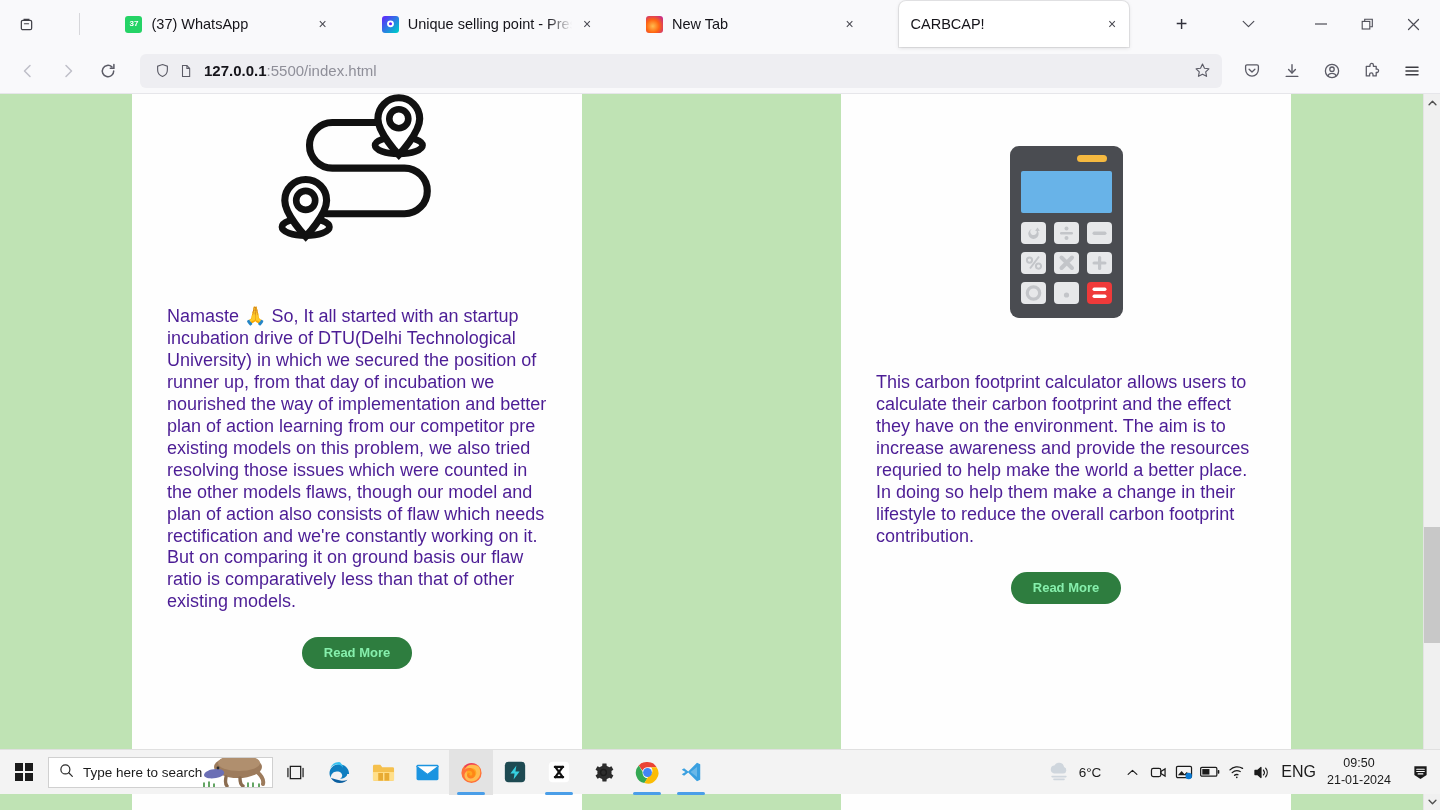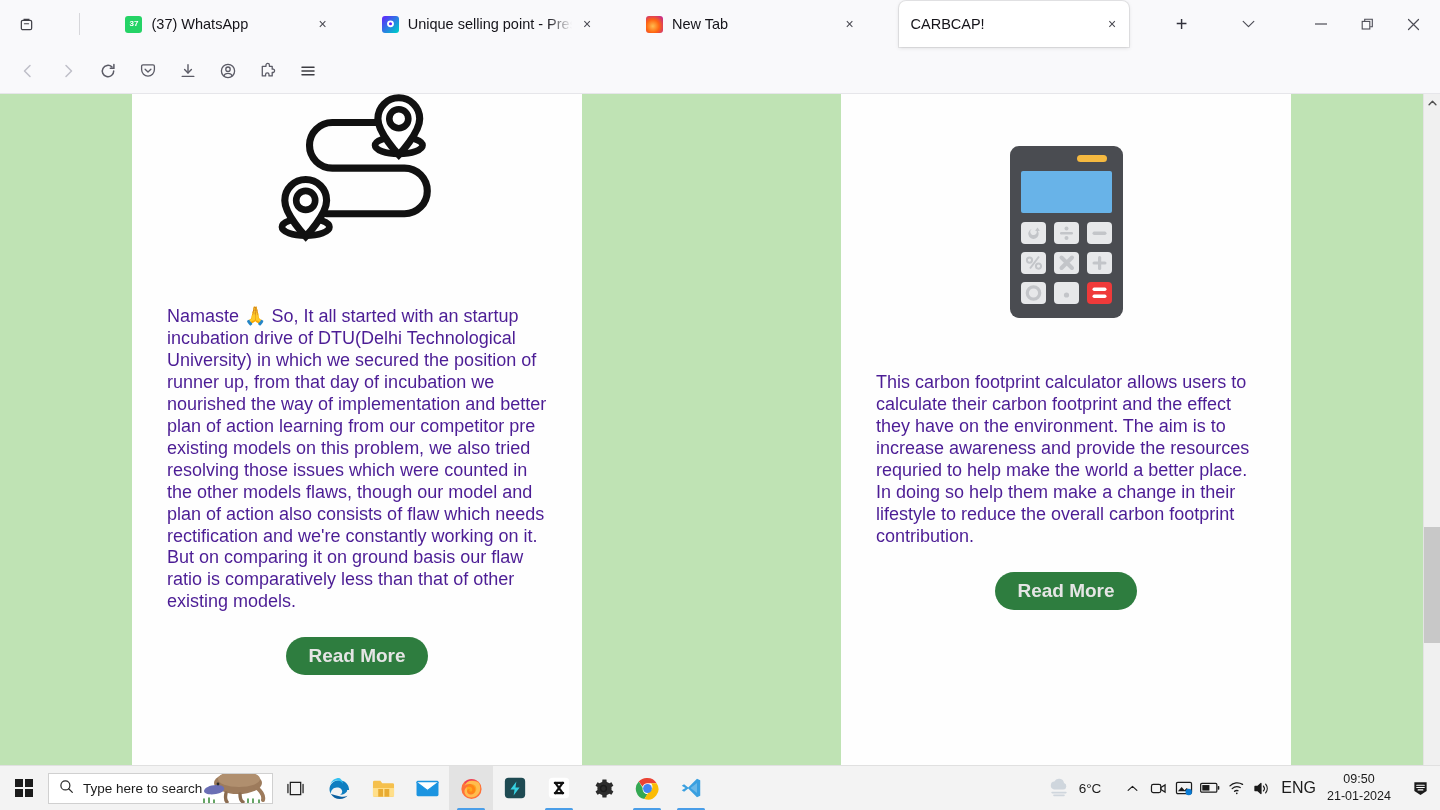--- a/index.html
+++ b/index.html
@@ -126,23 +126,23 @@
   .card-title.calculator { font-size: 63px; margin-top: 65px; }
 
   .card-body {
     color: #4c1d95; font-size: 18px; line-height: 1.22;
     text-align: left; padding: 0 20px;
   }
   .card-body.journey { margin-top: 56px; width: 420px; }
   .card-body.calculator { margin-top: 50px; width: 420px; }
 
   .read-more {
-    margin-top: 24px; background: #2e7d3f; color: #e5e5e5;
+    margin-top: 24px; background: #2e7d3f; color: #86efac;
     border: none; border-radius: 20px; padding: 9px 22px 10px;
-    font-size: 19px; font-weight: 700;
+    font-size: 13px; font-weight: 700;
     font-family: "Liberation Sans", sans-serif;
     line-height: 1;
   }
 
   
   .scrollbar {
     width: 17px; flex: 0 0 17px; background: #f0f0f0;
     display: flex; flex-direction: column; align-items: center;
     position: relative; border-left: 1px solid #e4e4e4;
   }
@@ -155,21 +155,21 @@
     position: absolute; left: 0; width: 17px;
     background: #c8c8c8; top: 61%; height: 17%;
   }
 
   
   .journey-icon { width: 172px; height: 152px; margin-top: 0; }
   .calc-icon { width: 113px; height: 172px; margin-top: 52px; }
 
   
   .taskbar {
-    position: absolute; left: 0; bottom: 0; width: 1440px; height: 45px;
+    position: absolute; left: 0; bottom: 16px; width: 1440px; height: 45px;
     background: #f3f3f3; display: flex; align-items: center;
     z-index: 50; border-top: 1px solid #e0e0e0;
   }
   .start-btn {
     width: 48px; height: 45px; display: flex; align-items: center; justify-content: center;
   }
   .win-logo { width: 18px; height: 18px; display: grid; grid-template-columns: 1fr 1fr; grid-gap: 2px; }
   .win-logo i { background: #1b1b1b; display: block; }
   .search-box {
     width: 225px; height: 31px; background: #fff; border: 1px solid #d0d0d0;
@@ -285,20 +285,39 @@
           <path d="M7 3.5 12.5 9 7 14.5"></path>
         </svg>
     </div>
     <div class="nav-icon">
       <svg width="18" height="18" viewBox="0 0 18 18" fill="none" stroke="currentColor" stroke-width="1.5" stroke-linecap="round">
         <path d="M14.7 9a5.7 5.7 0 1 1-1.8-4.1"></path>
           <path d="M14.9 2.6v3.6h-3.6"></path>
       </svg>
     </div>
 
+    <div class="urlbar">
+      <span class="ub-icon">
+        <svg width="15" height="15" viewBox="0 0 16 16" fill="none" stroke="#5b5b66" stroke-width="1.2">
+            <path d="M8 1.6 13.2 3.4v4.1c0 3.3-2.2 5.8-5.2 6.9-3-1.1-5.2-3.6-5.2-6.9V3.4z"></path>
+          </svg>
+      </span>
+      <span class="ub-icon">
+        <svg width="14" height="14" viewBox="0 0 16 16" fill="none" stroke="#5b5b66" stroke-width="1.2">
+            <path d="M4 1.8h5l3.2 3.2v9.2H4z"></path>
+            <path d="M9 1.8V5h3.2"></path>
+          </svg>
+      </span>
+      <span class="url-text"><b>127.0.0.1</b><span>:5500/index.html</span></span>
+      <span class="star-btn">
+        <svg width="17" height="17" viewBox="0 0 18 18" fill="none" stroke="#5b5b66" stroke-width="1.2" stroke-linejoin="round">
+            <path d="M9 2.2l2.1 4.4 4.7.6-3.4 3.3.9 4.7L9 12.9l-4.3 2.3.9-4.7L2.2 7.2l4.7-.6z"></path>
+          </svg>
+      </span>
+    </div>
 
     <div class="tool-icons">
       <div class="nav-icon">
         <svg width="18" height="18" viewBox="0 0 18 18" fill="none" stroke="#5b5b66" stroke-width="1.3" stroke-linejoin="round">
             <path d="M2.6 4.2c0-.8.6-1.4 1.4-1.4h10c.8 0 1.4.6 1.4 1.4v3.4c0 3.6-2.9 6.5-6.4 6.5S2.6 11.2 2.6 7.6z"></path>
             <path d="M6.1 7.2 9 10l2.9-2.8" stroke-linecap="round"></path>
           </svg>
       </div>
       <div class="nav-icon">
         <svg width="18" height="18" viewBox="0 0 18 18" fill="none" stroke="#5b5b66" stroke-width="1.4" stroke-linecap="round" stroke-linejoin="round">

